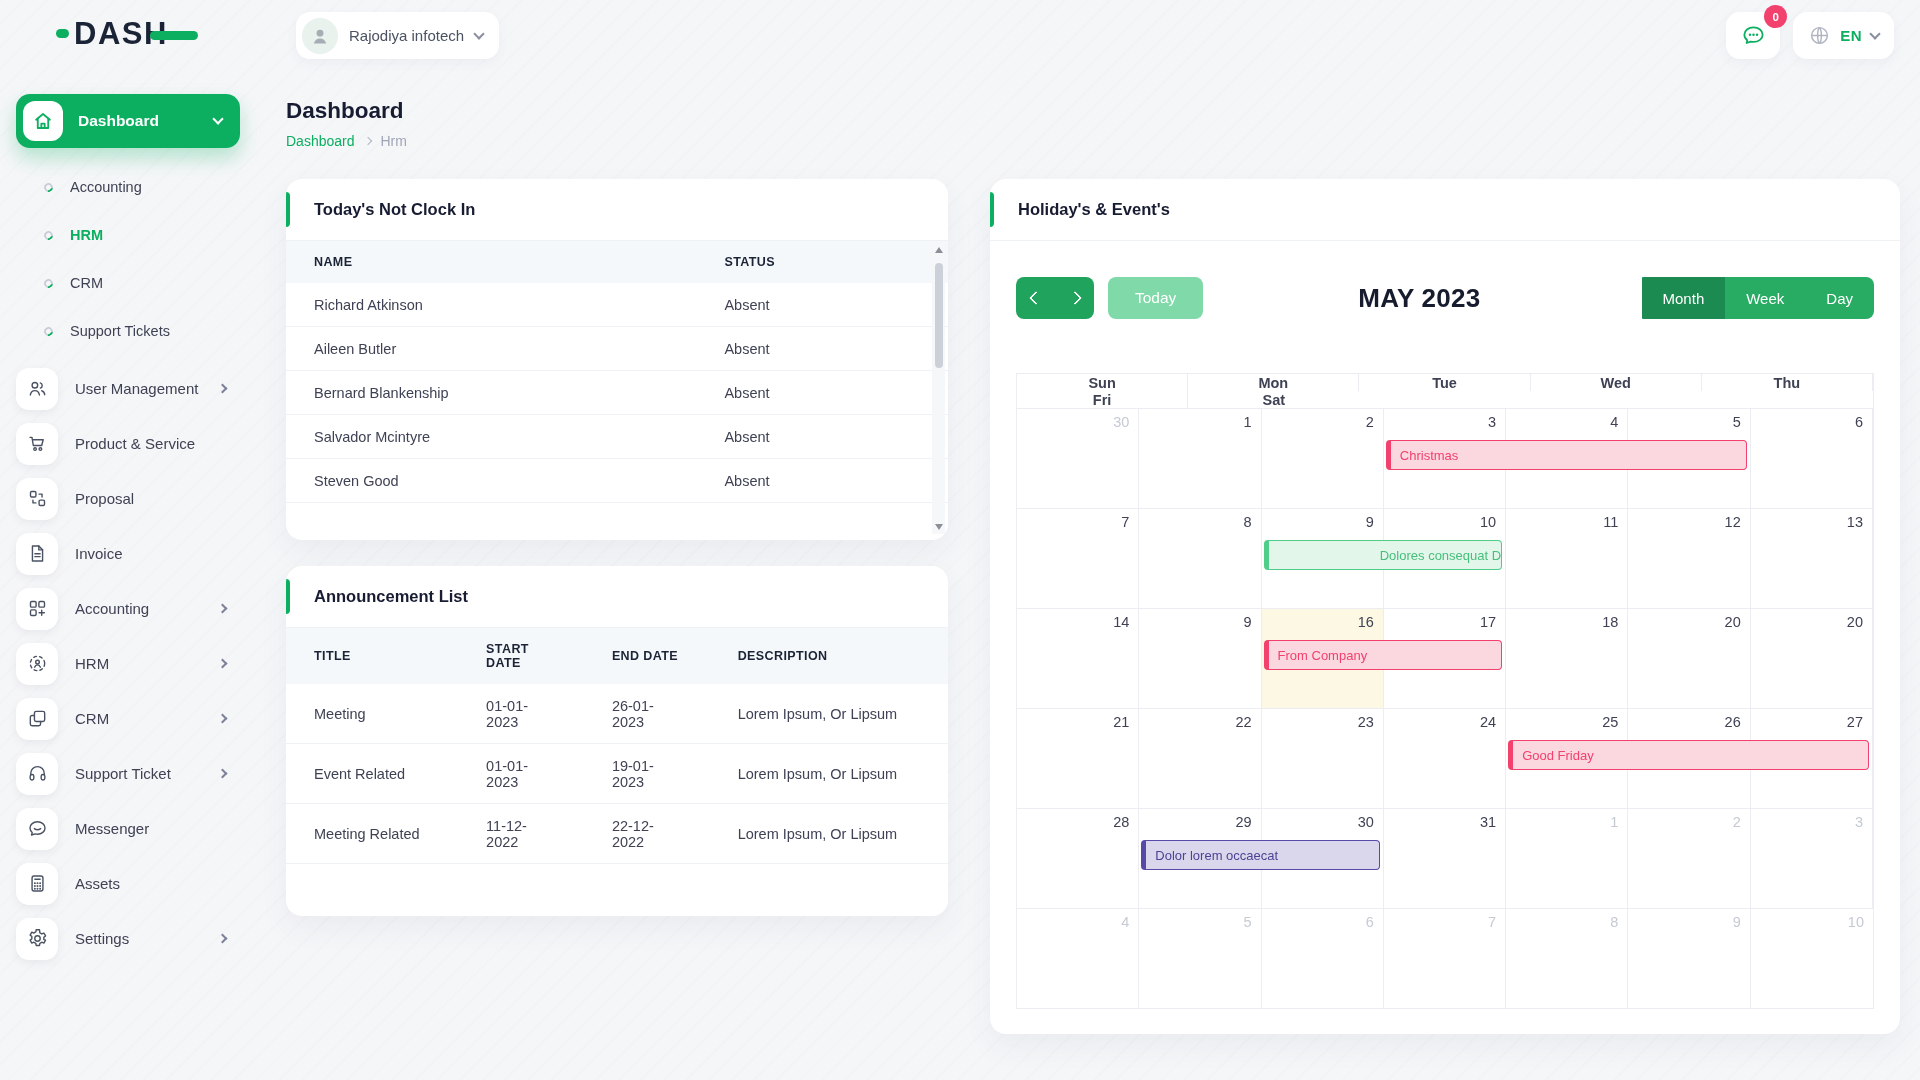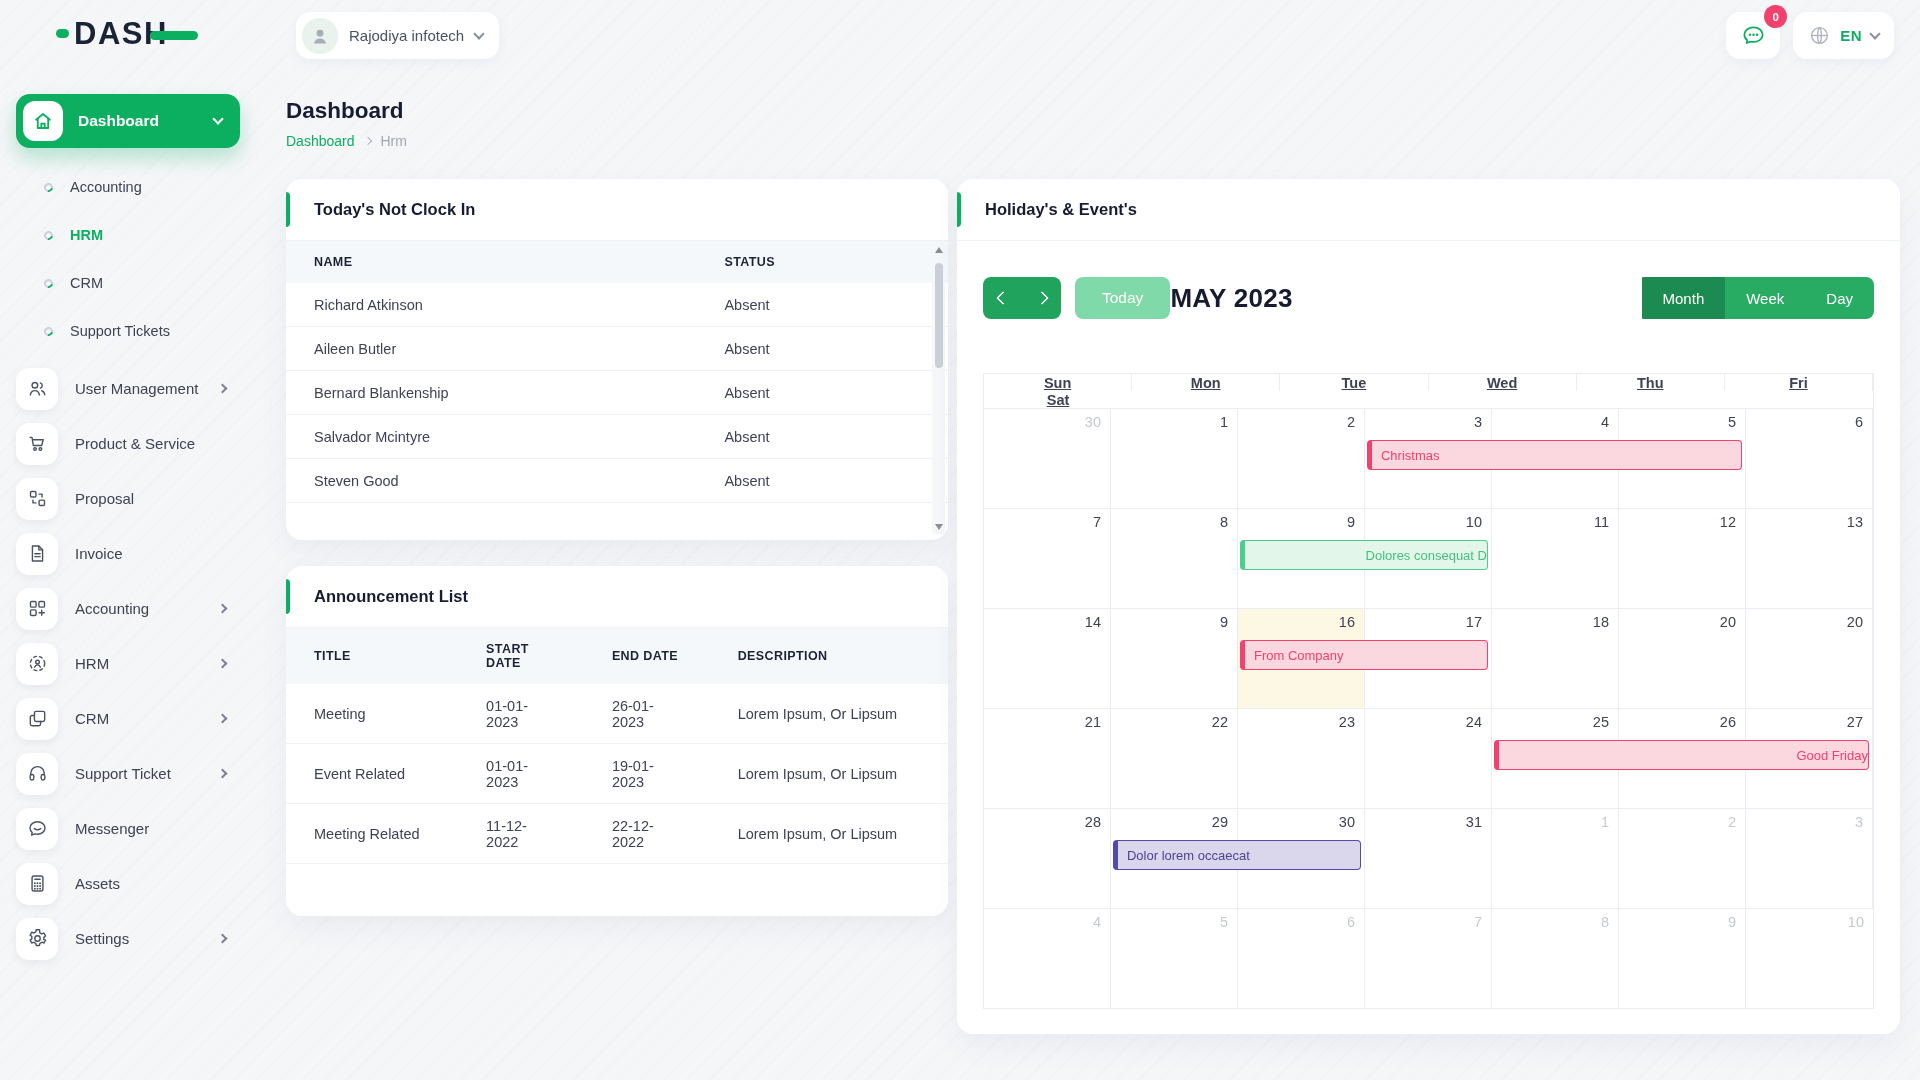--- a/index.html
+++ b/index.html
@@ -65,21 +65,21 @@
   .side-label{font-size:15px;color:var(--text);margin-left:17px;flex:1;}
   .side-chev{margin-right:14px;color:#7e8299;width:7px;height:7px;}
 
   
   .main{position:absolute;left:256px;top:72px;right:0;bottom:0;padding:26px 20px 0 30px;}
   .page-title{font-size:22.5px;font-weight:700;color:var(--dark);}
   .breadcrumb{display:flex;align-items:center;gap:10px;margin-top:9px;font-size:14px;}
   .bc-link{color:var(--primary);cursor:pointer;}
   .bc-sep{width:6px;height:6px;color:#b2b6c3;border-width:1.8px;}
   .bc-current{color:var(--muted);}
-  .content-row{display:flex;gap:9px;margin-top:30px;align-items:flex-start;}
+  .content-row{display:flex;gap:42px;margin-top:30px;align-items:flex-start;}
   .left-col{width:662px;display:flex;flex-direction:column;gap:26px;flex:0 0 auto;}
 
   .card{background:#fff;border-radius:16px;box-shadow:0 12px 30px rgba(56,71,109,.06);position:relative;overflow:hidden;}
   .card-head{position:relative;padding:21px 28px;font-size:16.5px;font-weight:700;color:var(--dark);border-bottom:1px solid #eff2f5;}
   .card-head::before{content:'';position:absolute;left:0;top:13px;bottom:13px;width:4px;background:var(--primary);border-radius:0 4px 4px 0;}
 
   .card-clockin{height:361px;}
   .card-announce{height:350px;}
 
   .data-table{width:100%;border-collapse:collapse;table-layout:fixed;}
@@ -93,27 +93,27 @@
   .sb-arrow.down{bottom:4px;border-top:6px solid #8a8f98;}
   .sb-thumb{position:absolute;top:20px;left:2.5px;width:8px;height:105px;background:#ccd0d9;border-radius:4px;}
 
   
   .cal-card{flex:1;height:855px;}
   .cal-body{padding:22px 26px 0;}
   .cal-toolbar{display:flex;align-items:center;margin-top:14px;}
   .nav-group{display:flex;border-radius:8px;overflow:hidden;}
   .nav-btn{width:39px;height:42px;background:var(--nav-green);border:none;display:flex;align-items:center;justify-content:center;cursor:pointer;color:#fff;}
   .today-btn{margin-left:14px;height:42px;padding:0 27px;border:none;border-radius:8px;background:var(--today-btn-green);color:#fff;font-size:15.5px;font-family:inherit;cursor:default;}
-  .cal-title{flex:1;text-align:left;font-size:26px;font-weight:700;color:#161c2d;letter-spacing:.3px;}
+  .cal-title{flex:1;text-align:center;font-size:26px;font-weight:700;color:#161c2d;letter-spacing:.3px;}
   .views-group{display:flex;border-radius:8px;overflow:hidden;padding-left:6px;}
   .view-btn{height:42px;padding:0 21px;border:none;background:var(--view-green);color:#fff;font-size:15px;font-family:inherit;cursor:pointer;}
   .view-btn.active{background:var(--view-active-green);}
 
   .cal-grid{margin-top:54px;border:1px solid #ebedf3;}
-  .cal-head-row{display:grid;grid-template-columns:repeat(6,1fr);height:34px;text-decoration:underline;}
+  .cal-head-row{display:grid;grid-template-columns:repeat(5,1fr);height:34px;}
   .cal-head-cell{display:flex;align-items:center;justify-content:center;font-size:14.5px;font-weight:700;color:var(--text);border-right:1px solid #ebedf3;}
   .cal-head-cell:last-child{border-right:none;}
   .cal-week{position:relative;display:grid;grid-template-columns:repeat(7,1fr);height:100px;border-top:1px solid #ebedf3;}
   .cal-cell{position:relative;border-right:1px solid #ebedf3;cursor:pointer;}
   .cal-cell:last-child{border-right:none;}
   .cell-num{position:absolute;top:5px;right:9px;font-size:14.5px;color:var(--text);}
   .cal-cell.muted .cell-num{color:#c5cad3;}
   .cal-cell.today-cell{background:var(--today-bg);}
   .cal-event{position:absolute;top:31px;height:30px;display:flex;align-items:center;border-radius:4px;
     border:1px solid;border-left-width:5px;font-size:13px;padding-left:9px;overflow:hidden;white-space:nowrap;cursor:pointer;z-index:2;}
@@ -531,21 +531,21 @@
                   </div>
                   <div class="cal-cell">
                     <span class="cell-num">25</span>
                   </div>
                   <div class="cal-cell">
                     <span class="cell-num">26</span>
                   </div>
                   <div class="cal-cell">
                     <span class="cell-num">27</span>
                   </div>
-                  <div class="cal-event ev-pink" style="left: calc(57.1429% + 2px); width: calc(42.8571% - 6px); justify-content: flex-end;">
+                  <div class="cal-event ev-pink" style="left: calc(57.1429% + 2px); width: calc(42.8571% - 6px);">
                     <span class="ev-label">Good Friday</span>
                   </div>
                 </div>
                 <div class="cal-week">
                   <div class="cal-cell">
                     <span class="cell-num">28</span>
                   </div>
                   <div class="cal-cell">
                     <span class="cell-num">29</span>
                   </div>

